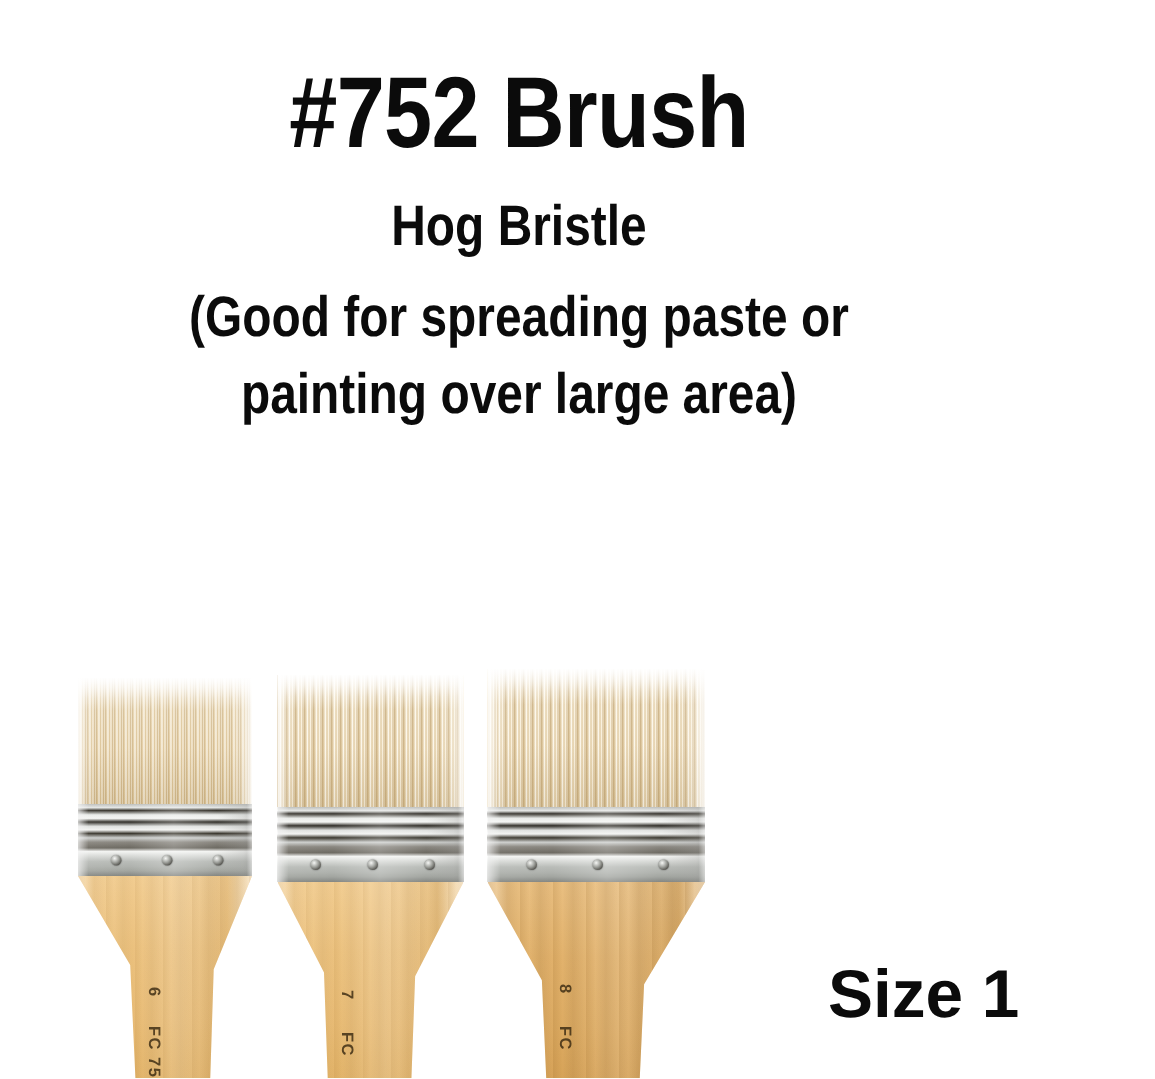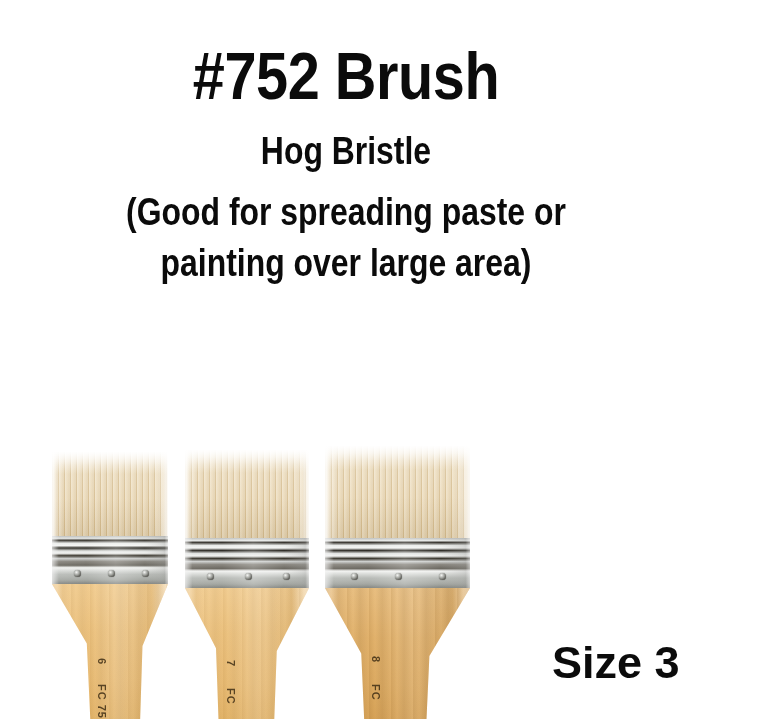--- a/index.html
+++ b/index.html
@@ -276,15 +276,15 @@
       <span class="rivet" style="left:26px; top:35px;"></span>
       <span class="rivet" style="left:70px; top:35px;"></span>
       <span class="rivet" style="left:114px; top:35px;"></span>
     </div>
     <div class="handle darker" style="top:142px; height:131px; clip-path: polygon(0% 0%, 100% 0%, 72% 52%, 70% 100%, 27% 100%, 25% 50%);">
       <span class="handle-mark" style="left:57px; top:68px;">8</span>
       <span class="handle-mark" style="left:57px; top:96px;">FC</span>
     </div>
   </div>
 
-  <div class="size-label">Size 3</div>
+  <div class="size-label">Size 1</div>
 
 </div>
 
 </body></html>

